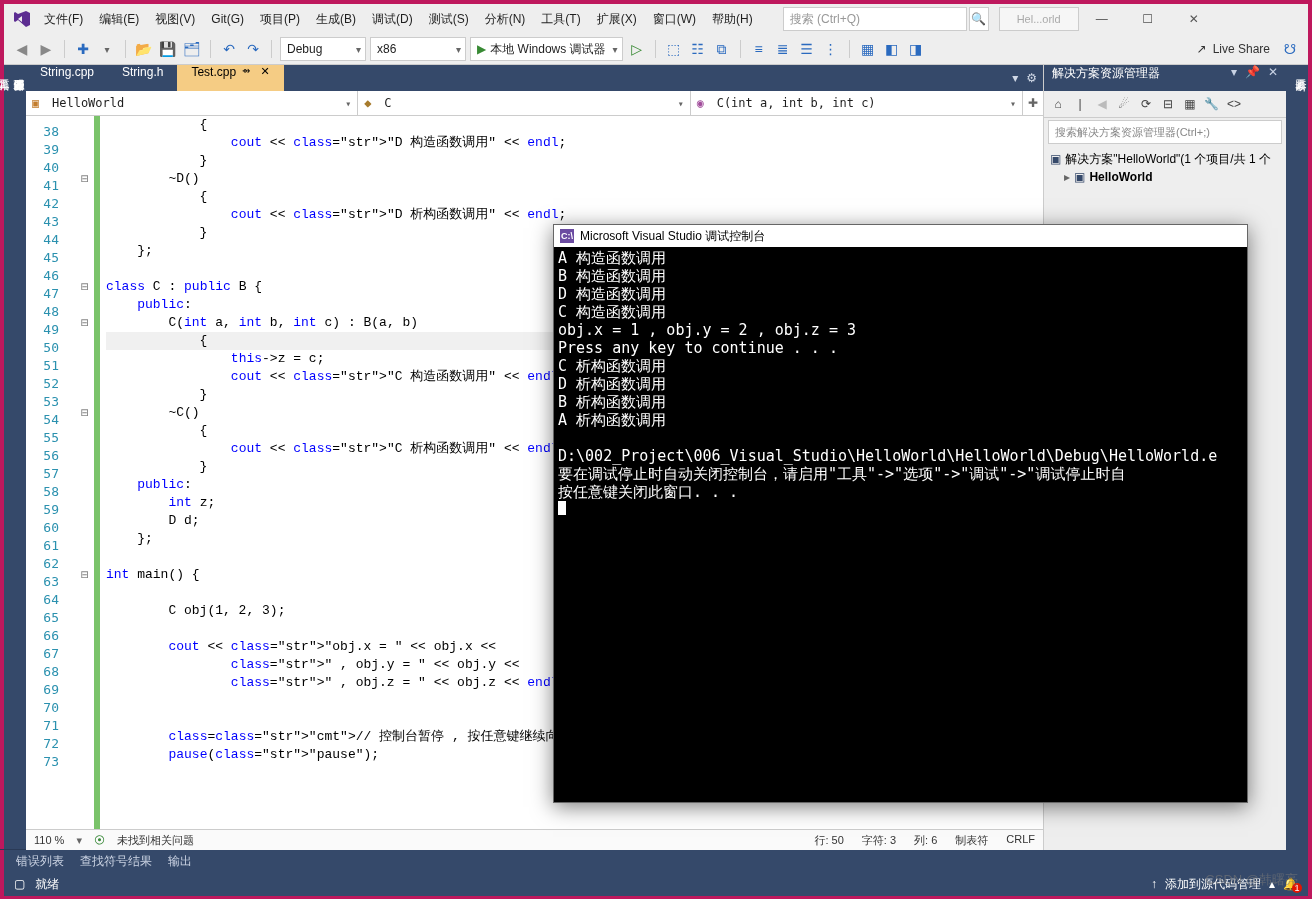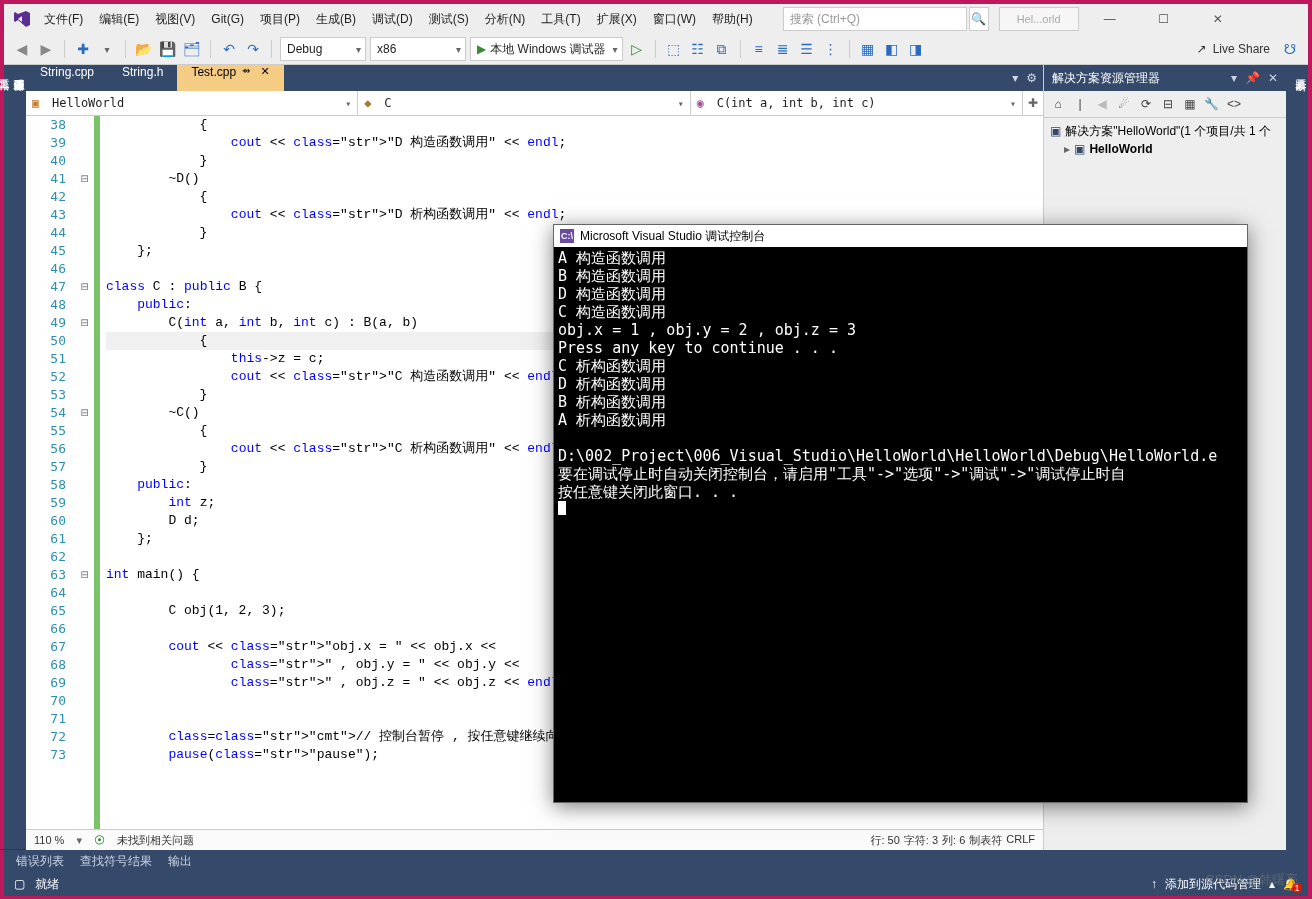--- a/index.html
+++ b/index.html
@@ -2,21 +2,21 @@
 <html><head>
 <meta charset="utf-8">
 <style>
 html,body{margin:0;padding:0;font-family:"Microsoft YaHei","Segoe UI",sans-serif;font-size:12px;color:#1e1e1e;background:#fff;overflow:hidden}
 .ide{width:1312px;height:899px;position:relative;border:4px solid #be185d;box-sizing:border-box;background:#eee}
 .menubar{height:30px;background:#eee;display:flex;align-items:center;gap:2px;padding:0 8px}
 .vs-logo{width:22px;height:22px;display:flex;align-items:center;color:#5c2d91}
 .menu-item{padding:4px 8px;cursor:default}
 .search-box{margin-left:20px;width:170px;height:22px;border:1px solid #ccc;background:#fff;display:flex;align-items:center;padding:0 6px;color:#999}
 .search-icon{width:18px;height:22px;border-left:0;border:1px solid #ccc;background:#fff;display:flex;align-items:center;justify-content:center;color:#555}
-.title-right{margin-left:8px;display:flex;gap:8px;align-items:center}
+.title-right{margin-left:8px;display:flex;gap:0;align-items:center}
 .chip{width:46px;height:22px;border:1px solid #ccc;background:#f6f6f6;display:flex;align-items:center;justify-content:center;color:#555;font-size:11px}
 .winbtn{width:46px;height:30px;display:flex;align-items:center;justify-content:center;color:#555}
 .toolbar{height:30px;background:#eee;display:flex;align-items:center;gap:4px;padding:0 8px;border-bottom:1px solid #ccc}
 .tb-btn{width:20px;height:20px;display:flex;align-items:center;justify-content:center;color:#2a6abf;font-size:14px}
 .tb-sep{width:1px;height:18px;background:#ccc;margin:0 4px}
 .tb-drop{height:22px;border:1px solid #ccc;background:#fff;display:flex;align-items:center;padding:0 18px 0 6px;position:relative;font-size:12px}
 .tb-drop::after{content:"▾";position:absolute;right:4px;color:#666;font-size:10px}
 .run-btn{display:flex;align-items:center;gap:4px;padding:0 16px 0 6px;height:22px;border:1px solid #ccc;background:#fff;position:relative}
 .run-btn::after{content:"▾";position:absolute;right:4px;color:#666;font-size:10px}
 .play{color:#388a34}
@@ -37,23 +37,23 @@
 .nav-icon{width:14px;height:14px;margin-right:6px;color:#c27c2c}
 .editor{flex:1;display:flex;overflow:hidden;background:#fff;font-family:Consolas,"Courier New",monospace;font-size:13px;line-height:18px;position:relative}
 .gutter{width:50px;background:#fff;text-align:right;color:#2b91af;padding-right:10px;box-sizing:border-box}
 .fold{width:18px;background:#fff;color:#888}
 .margin-bar{width:6px;background:#7ac36a}
 .code{flex:1;white-space:pre;color:#000;padding-left:6px}
 .kw{color:#0000ff}
 .hl{background:#f0f0f0;display:inline-block;width:100%}
 .zoom-bar{height:20px;border-top:1px solid #ccc;background:#fafafa;display:flex;align-items:center;font-size:11px;padding:0 8px;gap:12px;color:#333}
 .zoom-bar .chk{color:#3a8a3a}
-.status-caret{margin-left:auto;display:flex;gap:4px;color:#333}
+.status-caret{margin-left:auto;display:flex;gap:18px;color:#333}
 .solution{width:242px;background:#eee;display:flex;flex-direction:column;border-left:1px solid #ccc}
-.panel-title{height:26px;background:#35496a;color:#fff;display:flex;align-items:center;padding:0 8px;gap:12px;font-size:12px}
+.panel-title{height:26px;background:#35496a;color:#fff;display:flex;align-items:flex-start;padding:0 8px;gap:12px;font-size:12px}
 .panel-title .right{margin-left:auto;display:flex;gap:8px;color:#c8d2e4}
 .sol-tb{height:26px;background:#eee;border-bottom:1px solid #ccc;display:flex;align-items:center;gap:6px;padding:0 6px;color:#444}
 .sol-tb span{width:16px;text-align:center}
 .sol-search{height:22px;margin:2px 4px;border:1px solid #ccc;background:#fff;display:flex;align-items:center;padding:0 6px;color:#888;font-size:11px}
 .sol-tree{padding:4px 6px;font-size:12px;color:#000}
 .sol-tree .row{display:flex;align-items:center;gap:4px;height:18px}
 .sol-tree .icn{color:#35496a}
 .right-tab{width:22px;background:#35496a;color:#fff;writing-mode:vertical-rl;text-orientation:upright;padding:6px 0;font-size:11px}
 .bottom-tabs{height:22px;background:#35496a;color:#ccd4e4;display:flex;align-items:center;gap:16px;padding:0 12px;font-size:12px}
 .status-bar{height:24px;background:#35496a;color:#fff;display:flex;align-items:center;padding:0 10px;font-size:12px;gap:10px}
@@ -169,21 +169,21 @@
             <span>C</span>
           </div>
     <div class="nav-cell">
             <span class="nav-icon" style="color:#a14d9b">◉</span>
             <span>C(int a, int b, int c)</span>
           </div>
     <div style="width:20px;display:flex;align-items:center;justify-content:center;color:#666">✚</div>
    </div>
    <div class="editor">
     <div class="gutter" id="gutter">
-            <pre style="margin:0">38
+            <pre style="margin:7px">38
 39
 40
 41
 42
 43
 44
 45
 46
 47
 48
@@ -320,20 +320,23 @@
     <span>⌂</span>
           <span>|</span>
     <span style="color:#bbb">◀</span>
     <span>☄</span>
     <span>⟳</span>
     <span>⊟</span>
     <span>▦</span>
     <span>🔧</span>
     <span>&lt;&gt;</span>
    </div>
+   <div class="sol-search">
+          <span>搜索解决方案资源管理器(Ctrl+;)</span>
+        </div>
    <div class="sol-tree">
     <div class="row">
             <span class="icn">▣</span>
             <span>解决方案"HelloWorld"(1 个项目/共 1 个</span>
           </div>
     <div class="row" style="padding-left:14px">
             <span style="color:#666">▸</span>
             <span class="icn">▣</span>
             <b>HelloWorld</b>
           </div>

